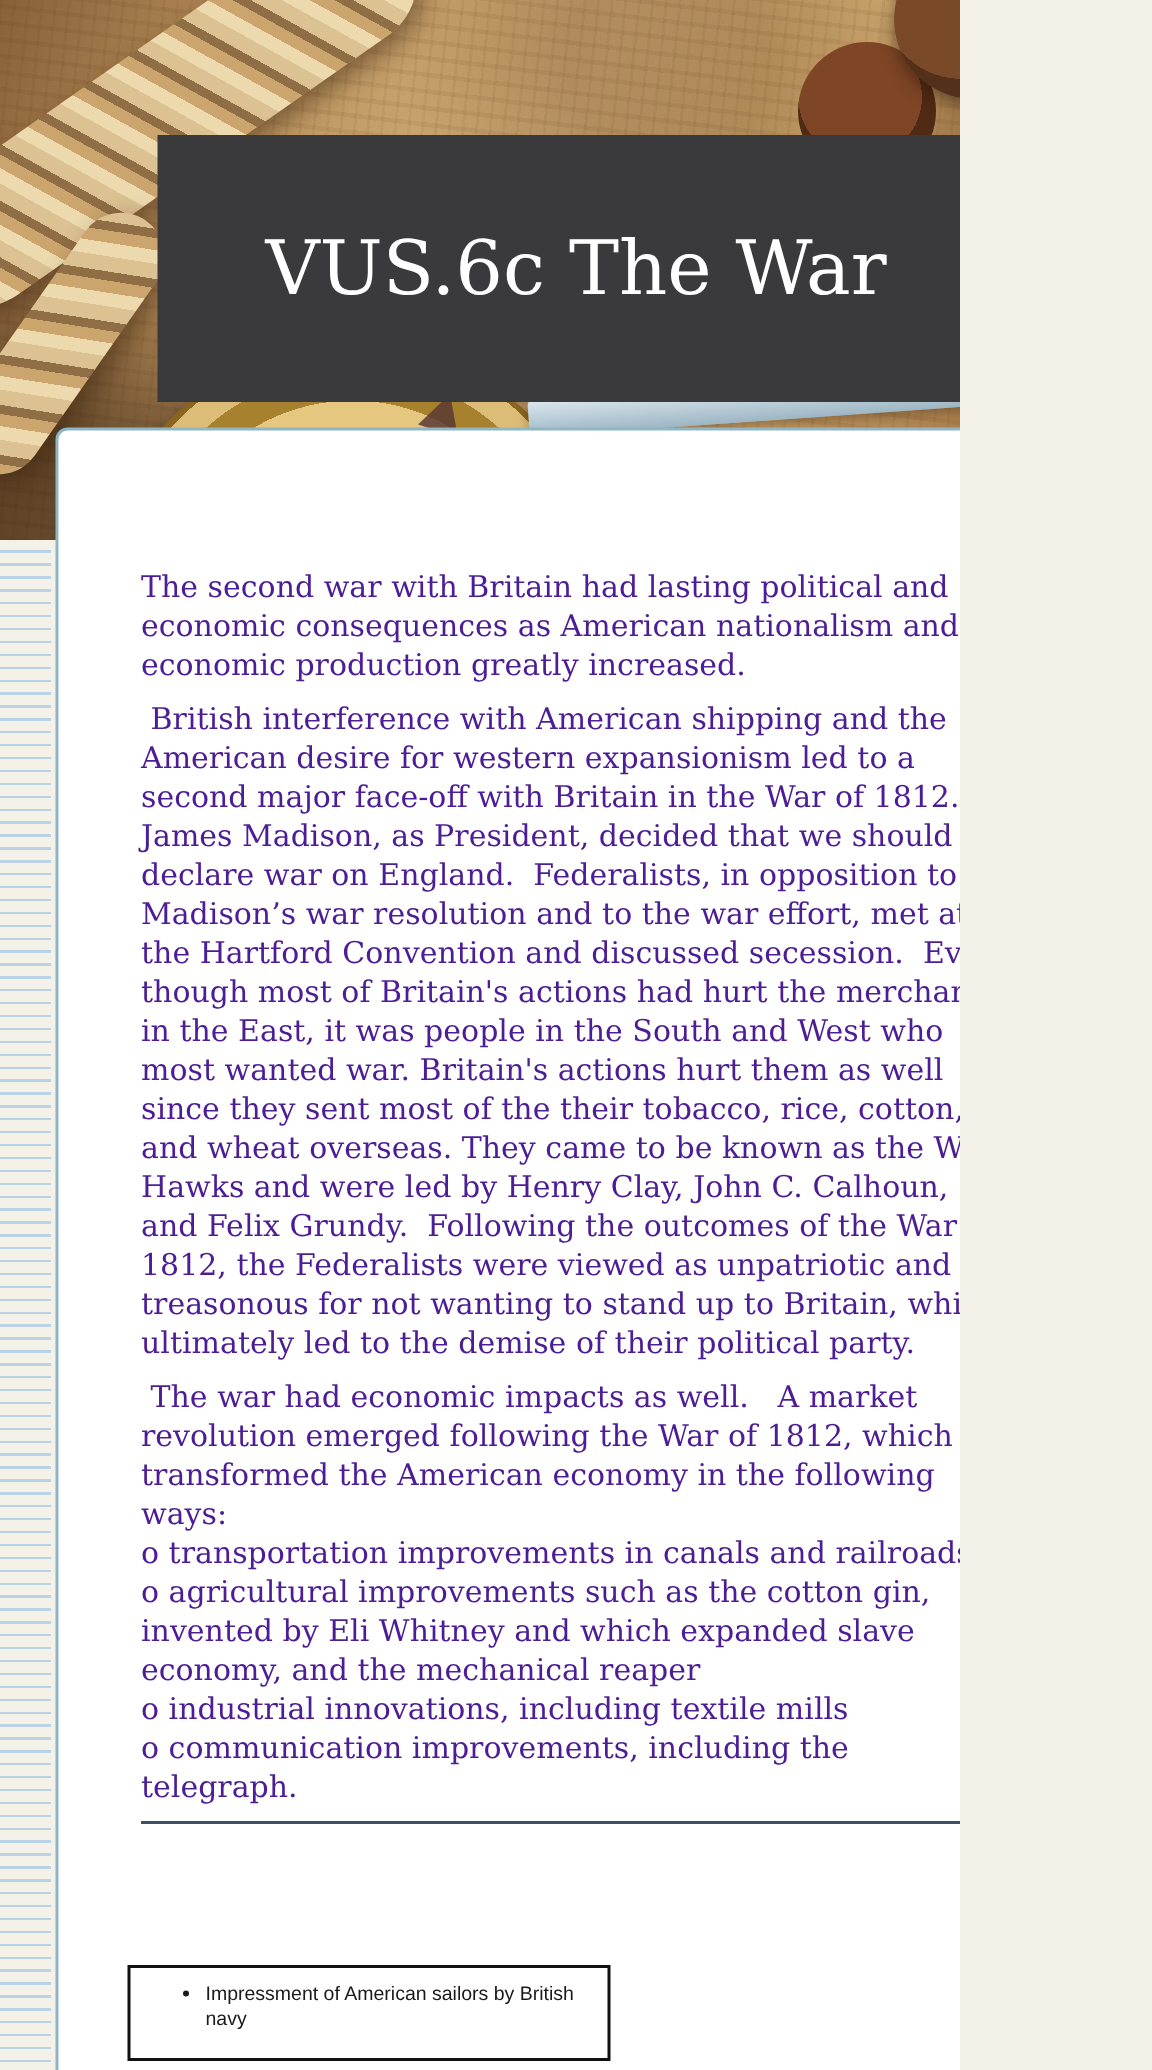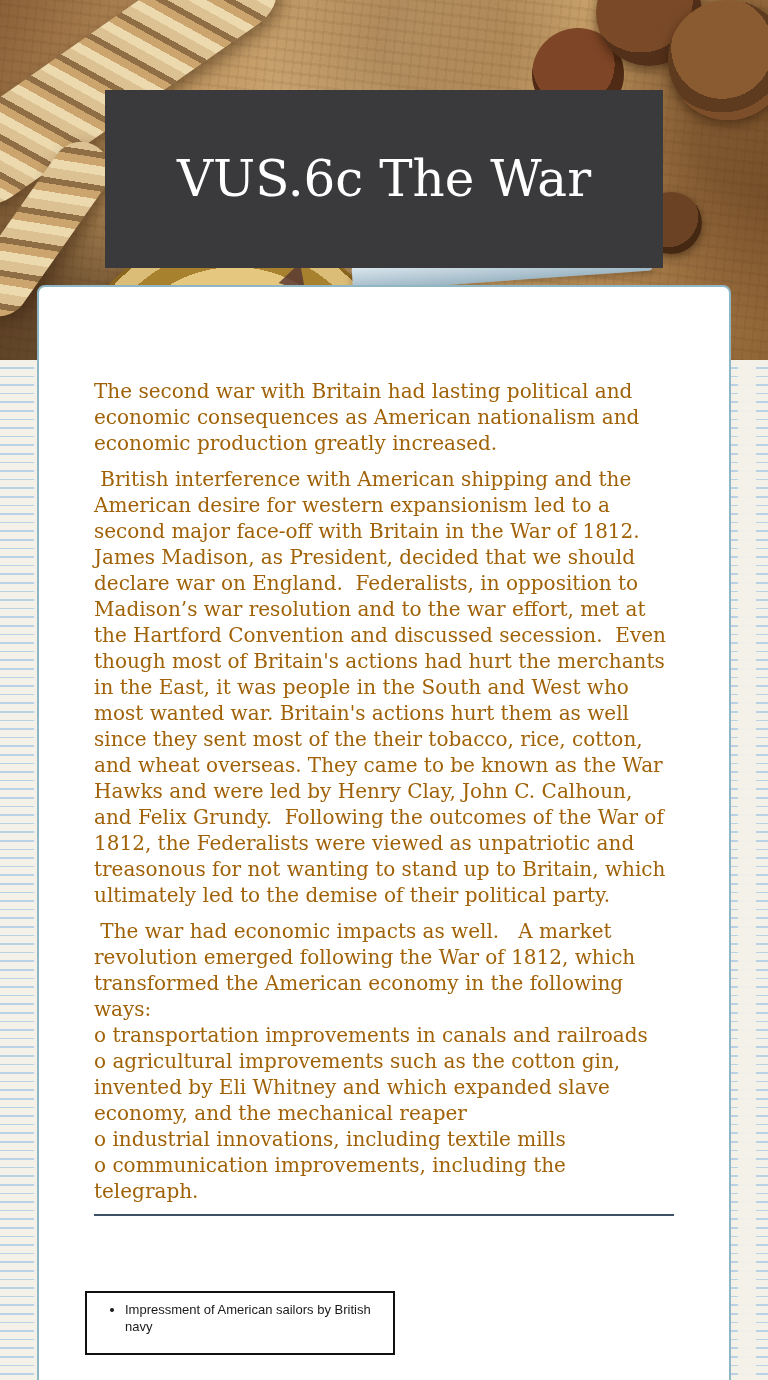--- a/index.html
+++ b/index.html
@@ -1,17 +1,17 @@
 <!DOCTYPE html>
 <html><head>
 <meta charset="utf-8">
 <style>
   html,body{margin:0;padding:0;}
   body{width:768px;height:1380px;overflow:hidden;background:#f4f1e9;font-family:"DejaVu Serif",serif;}
-  .page{position:relative;width:768px;height:1380px;overflow:hidden;}
+  .page{position:relative;width:640px;height:1380px;overflow:hidden;}
 
   
   .paper-bg{
     position:absolute;left:0;top:360px;width:768px;height:1020px;
     background-color:#f4f1e9;
     background-image:
       repeating-linear-gradient(90deg, rgba(244,241,233,0) 0 34px, rgba(244,241,233,.95) 34px 52px, rgba(244,241,233,0) 52px 88px),
       repeating-linear-gradient(180deg, rgba(0,0,0,0) 0 7px, #b9d2e5 7px 8.6px);
   }
 
@@ -74,30 +74,30 @@
 
   
   .card{
     position:absolute;left:37px;top:285px;width:690px;height:1110px;z-index:2;
     background:#ffffff;border:2px solid #8fb6c4;border-radius:8px 8px 0 0;
     box-sizing:content-box;
   }
   .card-body{padding:91px 55px 0 55px;}
   .card-body p{
     margin:0 0 10px 0;font-family:"DejaVu Serif",serif;font-size:20px;line-height:26px;
-    color:#a16207;white-space:pre-wrap;
+    color:#4c1d95;white-space:pre-wrap;
   }
   .divider{
     margin:8px 0 0 0;border:none;border-top:2px solid #3e5166;width:100%;
   }
 
   
   .callout-box{
-    margin:75px 0 0 -9px;width:288px;border:2px solid #111111;background:#ffffff;
-    padding:8px 10px 18px 8px;
+    margin:94px 0 0 -9px;width:288px;border:2px solid #111111;background:#ffffff;
+    padding:8px 10px 18px 20px;
   }
   .callout-box ul{margin:0;padding:0 0 0 30px;}
   .callout-box li{
     font-family:"Liberation Sans",sans-serif;font-size:13px;line-height:17px;color:#1a1a1a;
   }
 </style>
 </head>
 <body>
 
 <div class="page">

